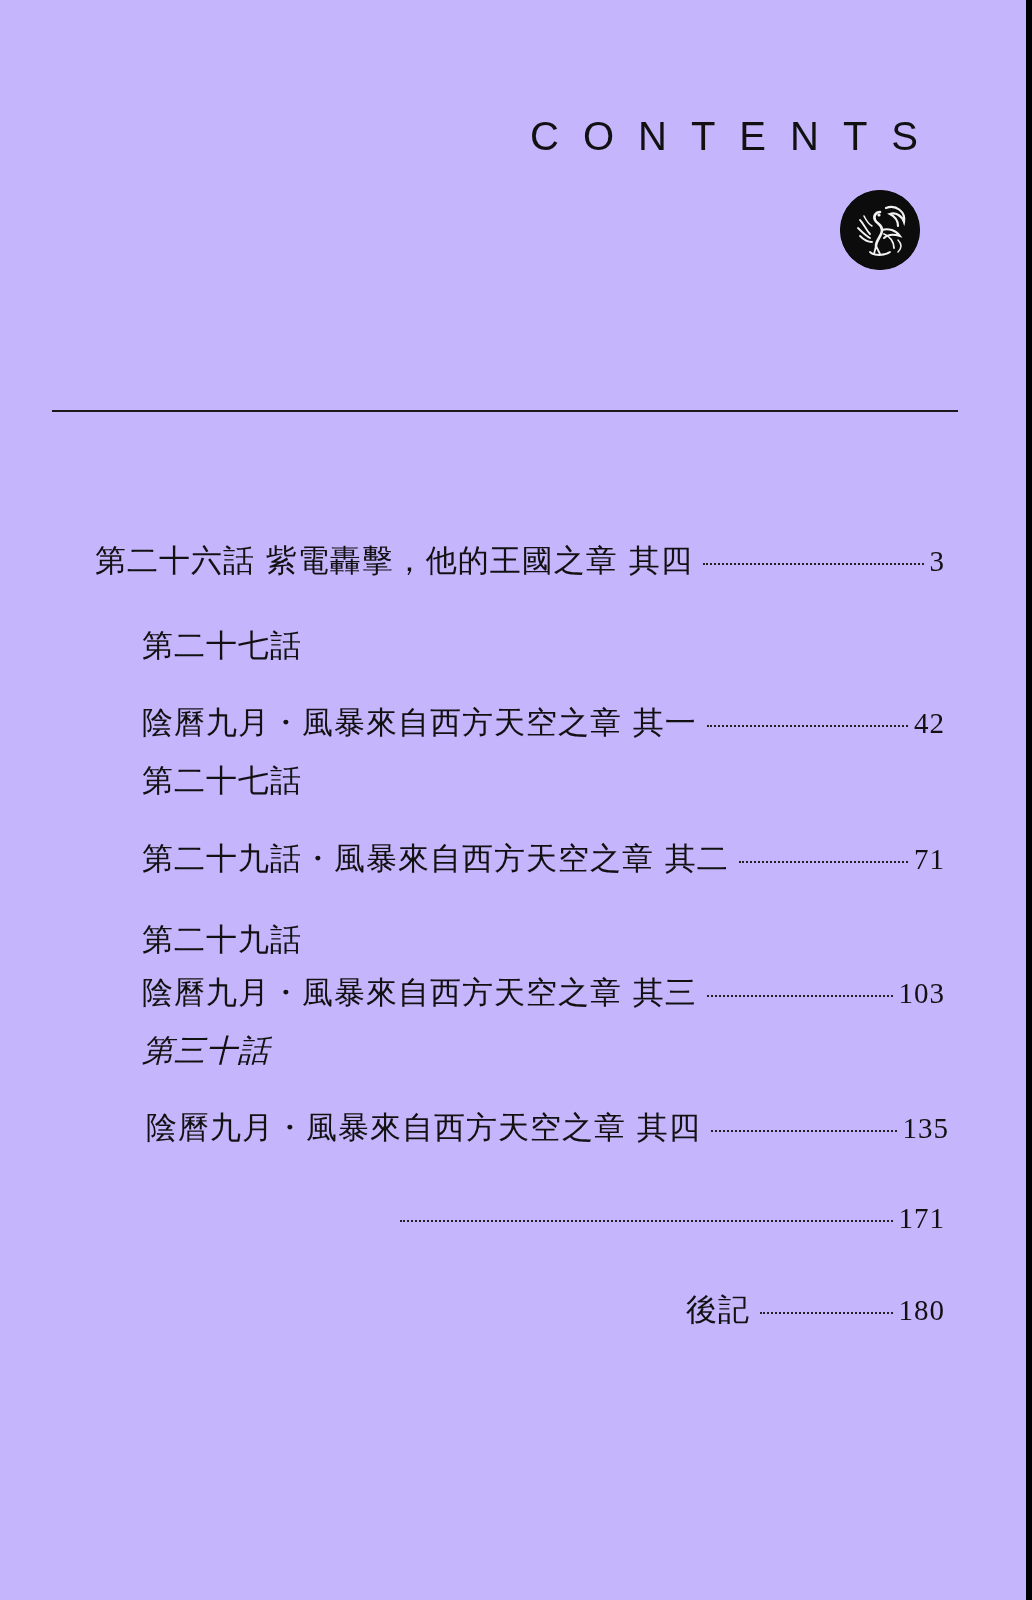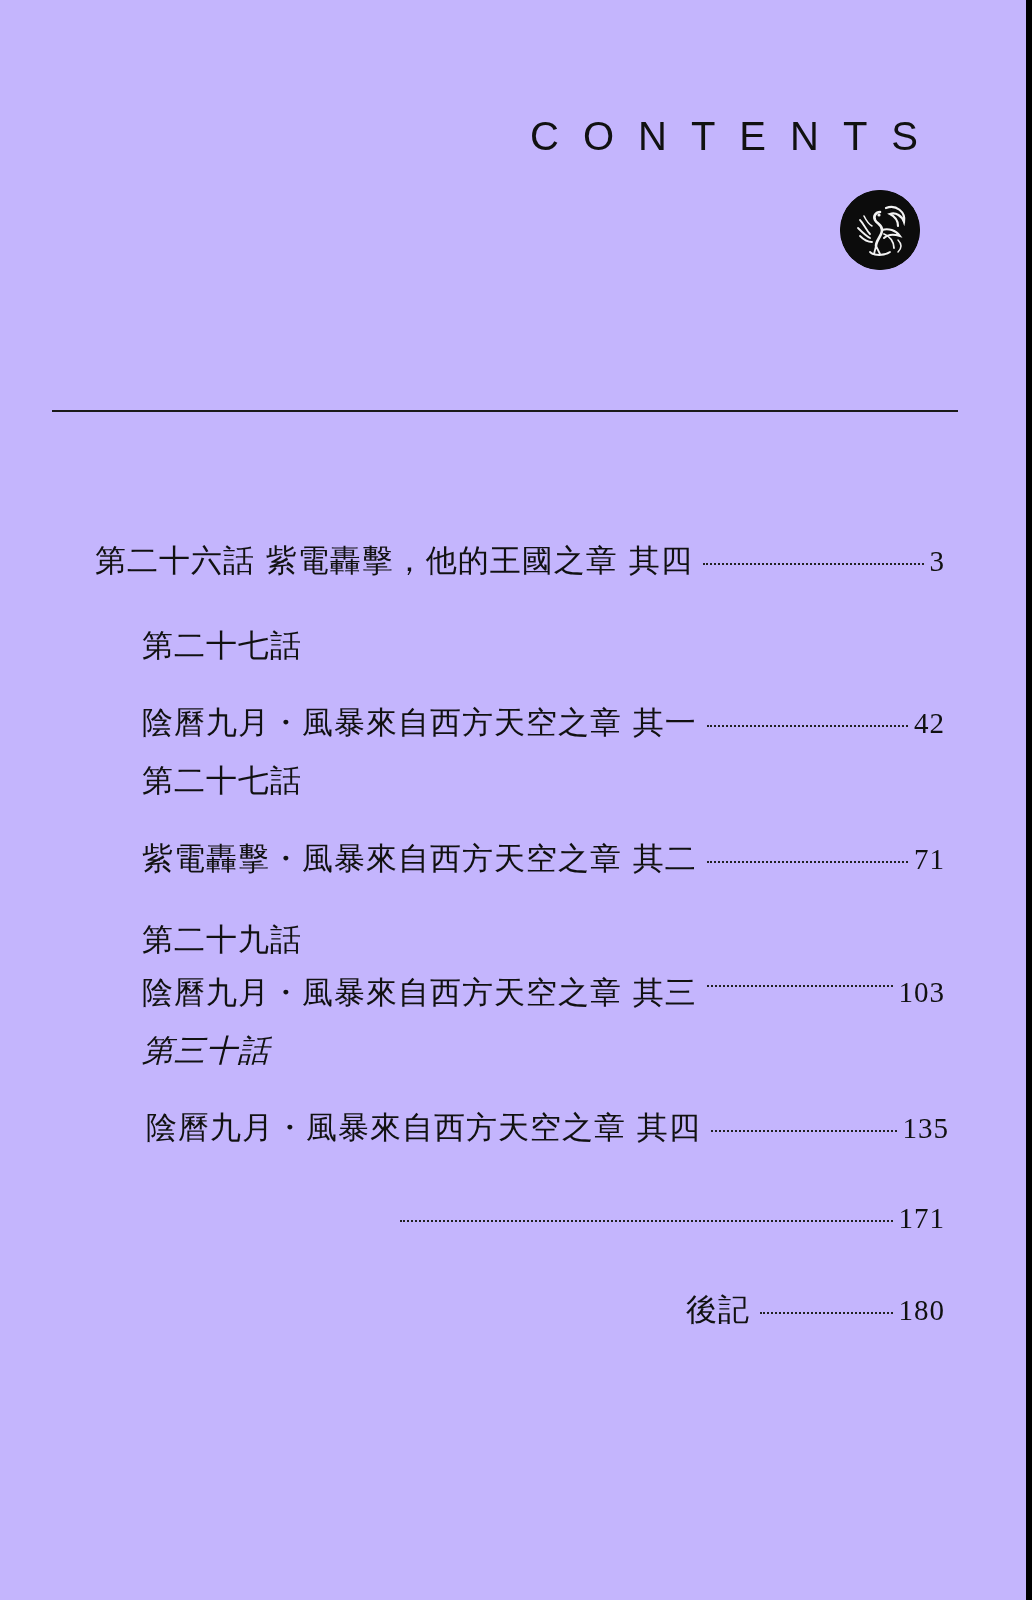--- a/index.html
+++ b/index.html
@@ -133,27 +133,27 @@
 
   <div class="chapter-label" style="left:142px; top:625px;">第二十七話</div>
   <div class="toc-line" style="left:142px; top:670px; width:803px;">
     <span class="toc-title">陰曆九月・風暴來自西方天空之章 其一</span>
     <span class="toc-leader"></span>
     <span class="toc-page">42</span>
   </div>
 
   <div class="chapter-label" style="left:142px; top:760px;">第二十七話</div>
   <div class="toc-line" style="left:142px; top:806px; width:803px;">
-    <span class="toc-title">紫電轟擊・風暴來自西方天空之章 其二</span>
+    <span class="toc-title">第二十九話・風暴來自西方天空之章 其二</span>
     <span class="toc-leader"></span>
     <span class="toc-page">71</span>
   </div>
 
   <div class="chapter-label" style="left:142px; top:895px;margin-top:24px;">第二十九話</div>
-  <div class="toc-line" style="left:142px; top:940px; width:803px;align-items:center;">
+  <div class="toc-line" style="left:142px; top:940px; width:803px;">
     <span class="toc-title">陰曆九月・風暴來自西方天空之章 其三</span>
     <span class="toc-leader"></span>
     <span class="toc-page">103</span>
   </div>
 
   <div class="chapter-label" style="left:142px; top:1030px;font-style:italic;">第三十話</div>
   <div class="toc-line" style="left:146px; top:1075px; width:803px;">
     <span class="toc-title">陰曆九月・風暴來自西方天空之章 其四</span>
     <span class="toc-leader"></span>
     <span class="toc-page">135</span>

